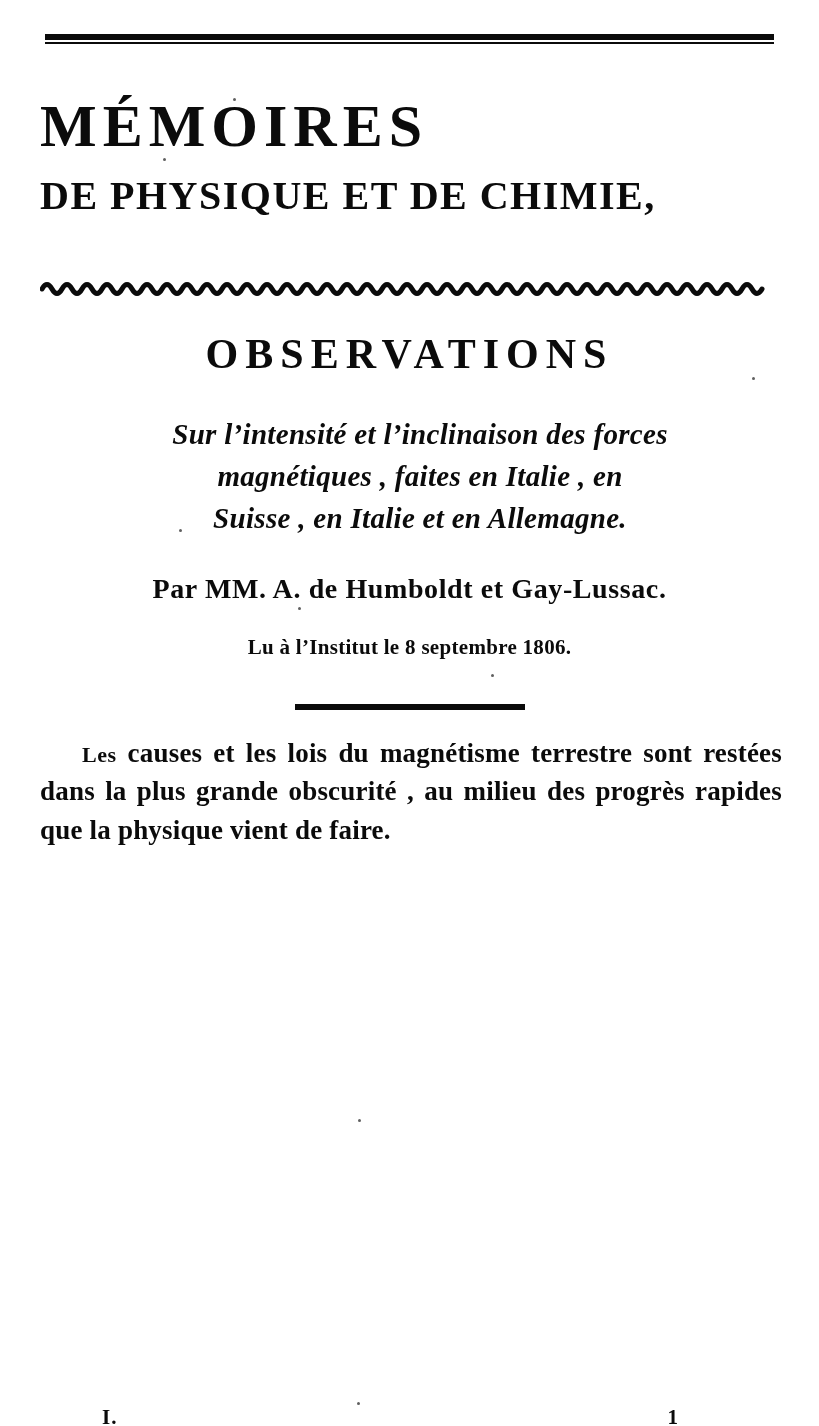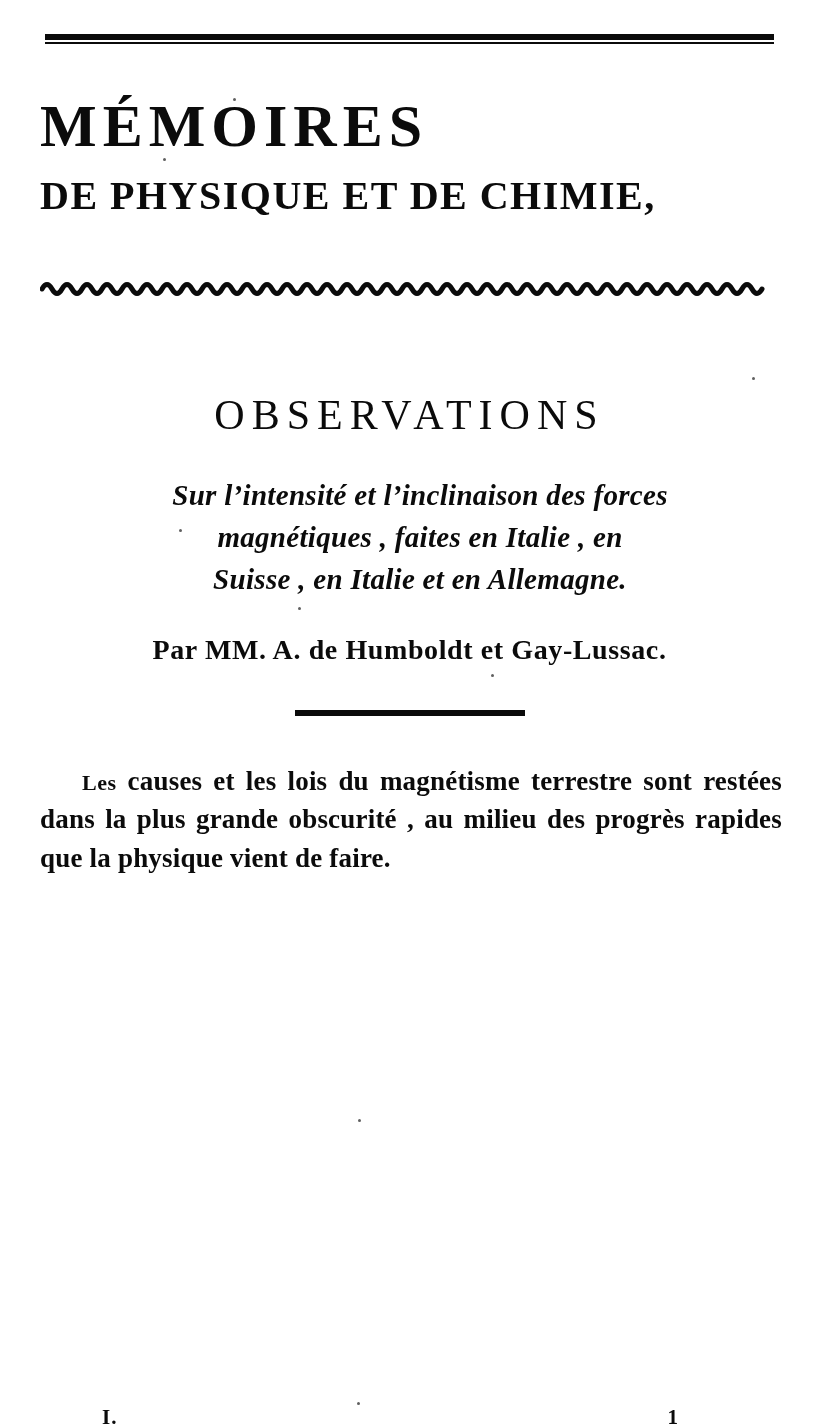--- a/index.html
+++ b/index.html
@@ -75,24 +75,24 @@
   }
   .wave-wrap svg {
     display: block;
     margin: 0 auto;
   }
 
   
   .article-title {
     text-align: center;
     font-family: "Liberation Serif", serif;
-    font-weight: normal;
+    font-weight: bold;
     font-size: 42px;
     letter-spacing: 7px;
-    margin-top: 94px;
+    margin-top: 33px;
     line-height: 1;
   }
 
   .subtitle {
     margin: 38px auto 0 auto;
     width: 760px;
     text-align: center;
     font-family: "Liberation Serif", serif;
     font-style: italic;
     font-weight: bold;
@@ -121,21 +121,21 @@
 
   .short-rule {
     width: 230px;
     height: 6px;
     background: #0b0b0b;
     margin: 44px auto 0 auto;
   }
 
   
   .body-text {
-    margin: 46px auto 0 auto;
+    margin: 24px auto 0 auto;
     width: 742px;
     font-family: "Liberation Serif", serif;
     font-weight: bold;
     font-size: 27px;
     line-height: 1.42;
     text-align: justify;
     text-indent: 42px;
     letter-spacing: 0.2px;
   }
   .body-text .smallcaps {
@@ -210,20 +210,21 @@
   <div class="article-title">OBSERVATIONS</div>
 
   <div class="subtitle">
     <div>Sur l’intensité et l’inclinaison des forces</div>
     <div>magnétiques , faites en Italie , en</div>
     <div>Suisse , en Italie et en Allemagne.</div>
   </div>
 
   <div class="byline">Par MM. A. de Humboldt et Gay-Lussac.</div>
 
+  <div class="readnote">Lu à l’Institut le 8 septembre 1806.</div>
 
   <div class="short-rule"></div>
 
   <p class="body-text">
     <span class="smallcaps">Les</span><span> causes et les lois du magnétisme terrestre sont restées dans la plus grande obscurité , au milieu des progrès rapides que la physique vient de faire.</span>
   </p>
 
   <div class="footer">
     <span class="sig">I.</span>
     <span class="pageno">1</span>

